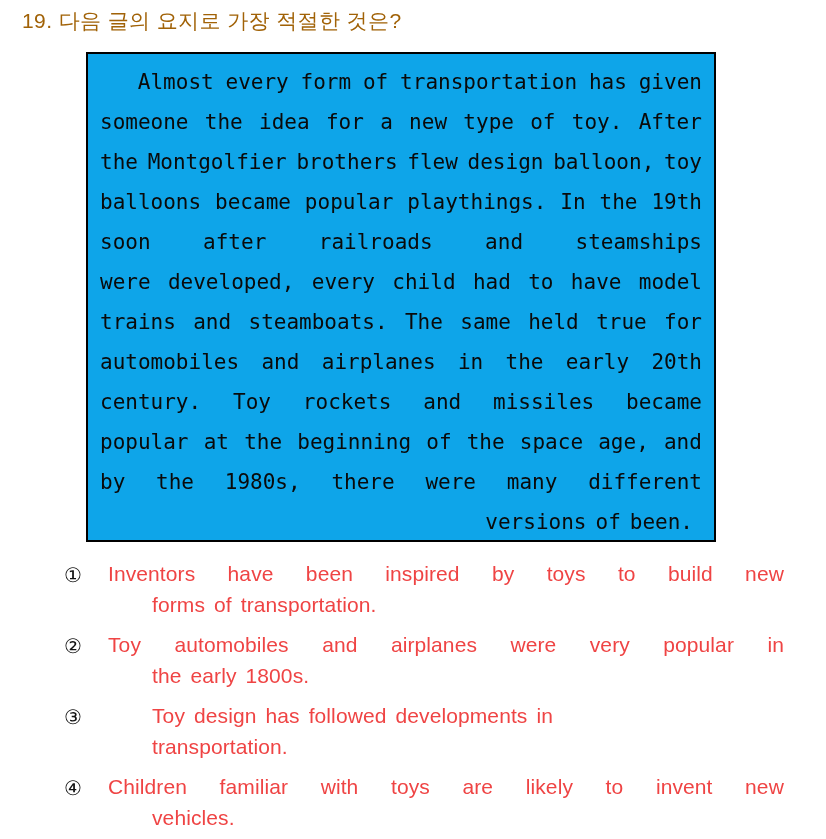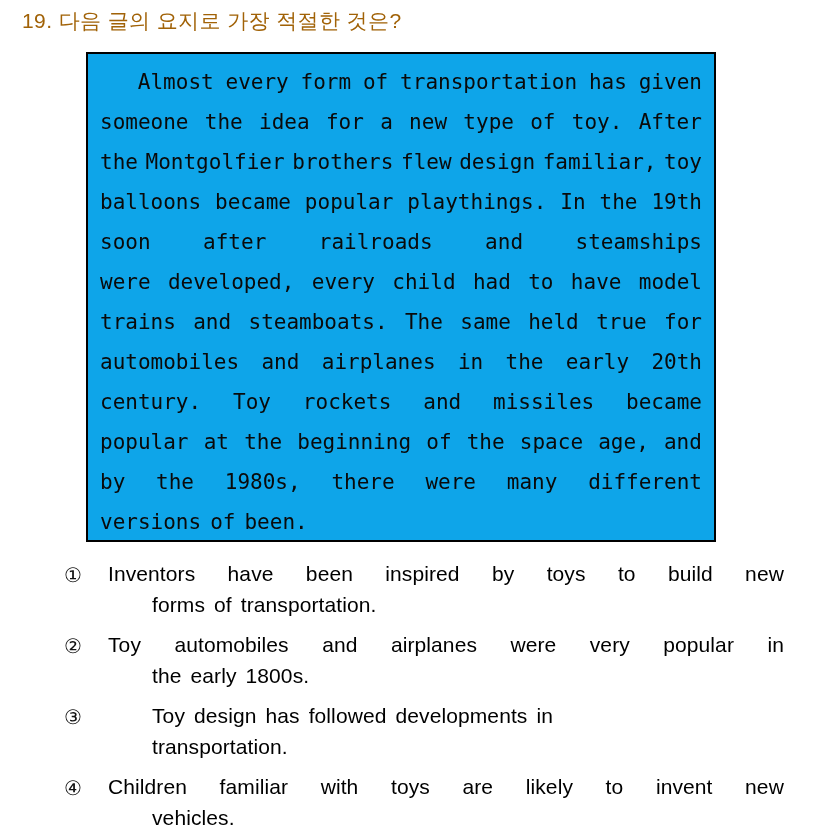--- a/index.html
+++ b/index.html
@@ -51,21 +51,21 @@
     color: #0a0a0a;
     letter-spacing: 0px;
   }
   #passage-text .pline {
     display: flex;
     justify-content: space-between;
     height: 40px;
     white-space: nowrap;
   }
   #passage-text .pline.last {
-    justify-content: flex-start;
+    justify-content: flex-end;
   }
   #passage-text .pline.last .w { margin-right: 9px; }
   #passage-text .pline .w {
     display: inline-block;
   }
   #passage-text .pline .indent {
     display: inline-block;
     width: 26px;
   }
 
@@ -87,21 +87,21 @@
     width: 26px;
     font-size: 20px;
     line-height: 31px;
     text-align: left;
     color: #111111;
   }
   .choice-body {
     margin-left: 44px;
     font-size: 21px;
     line-height: 31px;
-    color: #000000;
+    color: #ef4444;
     letter-spacing: 0.1px;
   }
   .choice-line {
     display: flex;
     justify-content: space-between;
     white-space: nowrap;
     height: 31px;
   }
   .choice-line.flush {
     justify-content: flex-start;
@@ -138,21 +138,21 @@
         <span class="w">of</span>
         <span class="w">toy.</span>
         <span class="w">After</span>
       </div>
       <div class="pline">
         <span class="w">the</span>
         <span class="w">Montgolfier</span>
         <span class="w">brothers</span>
         <span class="w">flew</span>
         <span class="w">design</span>
-        <span class="w">familiar,</span>
+        <span class="w">balloon,</span>
         <span class="w">toy</span>
       </div>
       <div class="pline">
         <span class="w">balloons</span>
         <span class="w">became</span>
         <span class="w">popular</span>
         <span class="w">playthings.</span>
         <span class="w">In</span>
         <span class="w">the</span>
         <span class="w">19th</span>

